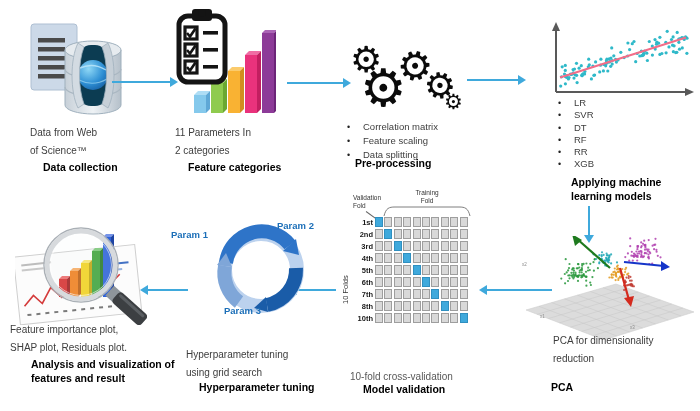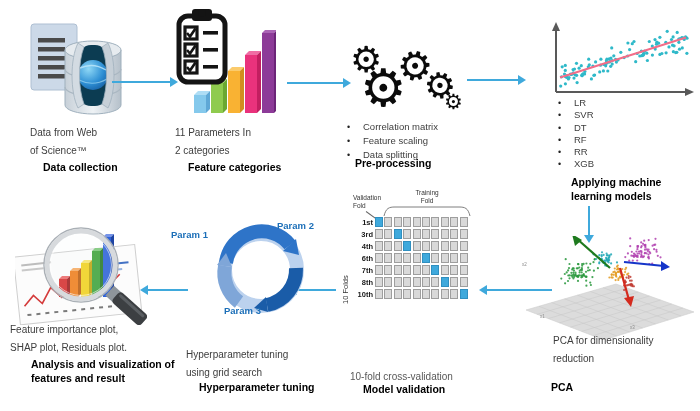--- a/index.html
+++ b/index.html
@@ -612,20 +612,35 @@
           <span class="cv-cell"></span>
           <span class="cv-cell"></span>
           <span class="cv-cell"></span>
           <span class="cv-cell"></span>
           <span class="cv-cell"></span>
           <span class="cv-cell"></span>
           <span class="cv-cell"></span>
         </div>
       </div>
       <div class="cv-row">
+        <span class="cv-label">2nd</span>
+        <div class="cv-cells">
+          <span class="cv-cell"></span>
+          <span class="cv-cell val"></span>
+          <span class="cv-cell"></span>
+          <span class="cv-cell"></span>
+          <span class="cv-cell"></span>
+          <span class="cv-cell"></span>
+          <span class="cv-cell"></span>
+          <span class="cv-cell"></span>
+          <span class="cv-cell"></span>
+          <span class="cv-cell"></span>
+        </div>
+      </div>
+      <div class="cv-row">
         <span class="cv-label">3rd</span>
         <div class="cv-cells">
           <span class="cv-cell"></span>
           <span class="cv-cell"></span>
           <span class="cv-cell val"></span>
           <span class="cv-cell"></span>
           <span class="cv-cell"></span>
           <span class="cv-cell"></span>
           <span class="cv-cell"></span>
           <span class="cv-cell"></span>
@@ -634,20 +649,35 @@
         </div>
       </div>
       <div class="cv-row">
         <span class="cv-label">4th</span>
         <div class="cv-cells">
           <span class="cv-cell"></span>
           <span class="cv-cell"></span>
           <span class="cv-cell"></span>
           <span class="cv-cell val"></span>
           <span class="cv-cell"></span>
+          <span class="cv-cell"></span>
+          <span class="cv-cell"></span>
+          <span class="cv-cell"></span>
+          <span class="cv-cell"></span>
+          <span class="cv-cell"></span>
+        </div>
+      </div>
+      <div class="cv-row">
+        <span class="cv-label">5th</span>
+        <div class="cv-cells">
+          <span class="cv-cell"></span>
+          <span class="cv-cell"></span>
+          <span class="cv-cell"></span>
+          <span class="cv-cell"></span>
+          <span class="cv-cell val"></span>
           <span class="cv-cell"></span>
           <span class="cv-cell"></span>
           <span class="cv-cell"></span>
           <span class="cv-cell"></span>
           <span class="cv-cell"></span>
         </div>
       </div>
       <div class="cv-row">
         <span class="cv-label">6th</span>
         <div class="cv-cells">

